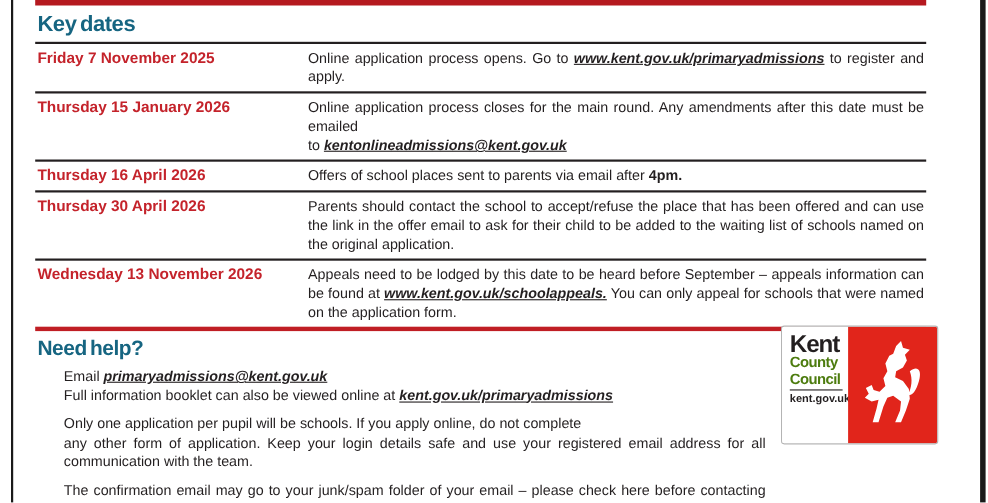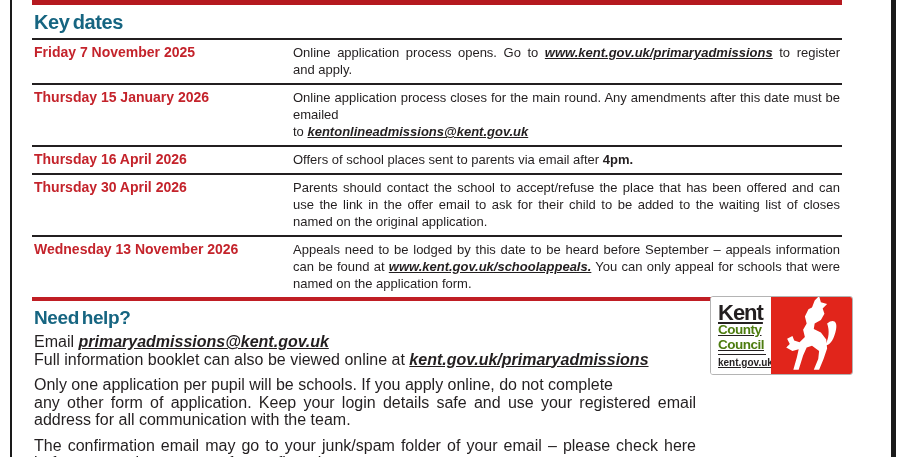--- a/index.html
+++ b/index.html
@@ -19,34 +19,35 @@
   }
   h1.section-heading { font-size: 20px; line-height: 24px; margin: 5px 0 4px 2px; }
   h2.section-heading { font-size: 19px; line-height: 22px; margin: 6px 0 4px 2px; }
   .heading-rule { border-bottom: 2px solid #231f20; }
   
   .kd-table { border-top: 0; }
   .kd-row {
     display: grid; grid-template-columns: 215px 1fr;
     border-bottom: 2px solid #231f20;
     padding: 4px 0 5px 2px;
+    gap: 31px;
   }
   .kd-row:last-child { border-bottom: none; }
   .kd-date { color: #c4232b; font-weight: bold; font-size: 14px; line-height: 17px; }
-  .kd-desc { font-size: 13px; line-height: 17px; text-align: justify; padding-right: 2px; margin-left: 44px; }
+  .kd-desc { font-size: 13px; line-height: 17px; text-align: justify; padding-right: 2px; }
   a.doclink { color: #231f20; font-weight: bold; font-style: italic; text-decoration: underline; }
   strong { font-weight: bold; }
   
   .nh-body { width: 662px; margin-left: 2px; }
-  .nh-para { font-size: 16px; line-height: 17.5px; text-align: justify; margin-top: 8px; }
+  .nh-para { font-size: 13px; line-height: 17.5px; text-align: justify; margin-top: 8px; margin-left: 24px; }
   .nh-para.tight { margin-top: 0; }
   
   .kcc-logo {
-    position: absolute; left: 710px; top: 296px; width: 143px; height: 79px;
-    border: 1px solid #b4b4b4; border-radius: 3px; display: flex; overflow: hidden; background: #fff; text-decoration: underline;
+    position: absolute; left: 710px; top: 296px; width: 143px; height: 108px;
+    border: 1px solid #b4b4b4; border-radius: 3px; display: flex; overflow: hidden; background: #fff;
   }
   .kcc-left { width: 60px; padding: 6px 3px 3px 7px; background: #fff; }
   .kcc-kent { font-size: 22px; font-weight: bold; line-height: 20px; letter-spacing: -1px; color: #231f20; }
   .kcc-county, .kcc-council { font-size: 13.5px; font-weight: bold; line-height: 14.5px; letter-spacing: -0.5px; color: #4d7c0f; }
   .kcc-line { border-top: 1.5px solid #231f20; margin: 2px 2px 2px 0; }
   .kcc-url { font-size: 10px; font-weight: bold; color: #231f20; }
   .kcc-right { flex: 1; background: #e1251b; display: flex; align-items: center; justify-content: center; }
   .kcc-right svg { width: 64px; height: 80px; }
 </style>
 </head>
@@ -70,21 +71,21 @@
         <div class="kd-row">
           <div class="kd-date">Thursday 15 January 2026</div>
           <div class="kd-desc"><span>Online application process closes for the main round. Any amendments after this date must be emailed</span><br><span>to </span><a class="doclink" href="#">kentonlineadmissions@kent.gov.uk</a></div>
         </div>
         <div class="kd-row">
           <div class="kd-date">Thursday 16 April 2026</div>
           <div class="kd-desc"><span>Offers of school places sent to parents via email after </span><strong>4pm.</strong></div>
         </div>
         <div class="kd-row">
           <div class="kd-date">Thursday 30 April 2026</div>
-          <div class="kd-desc"><span>Parents should contact the school to accept/refuse the place that has been offered and can use the link in the offer email to ask for their child to be added to the waiting list of closes named on the original application.</span></div>
+          <div class="kd-desc"><span>Parents should contact the school to accept/refuse the place that has been offered and can use the link in the offer email to ask for their child to be added to the waiting list of schools named on the original application.</span></div>
         </div>
         <div class="kd-row">
           <div class="kd-date">Wednesday 13 November 2026</div>
           <div class="kd-desc"><span>Appeals need to be lodged by this date to be heard before September – appeals information can be found at </span><a class="doclink" href="#">www.kent.gov.uk/schoolappeals.</a><span> You can only appeal for schools that were named on the application form.</span></div>
         </div>
       </div>
 
     <div class="red-bar-thick"></div>
 
     <h2 class="section-heading">Need help?</h2>

